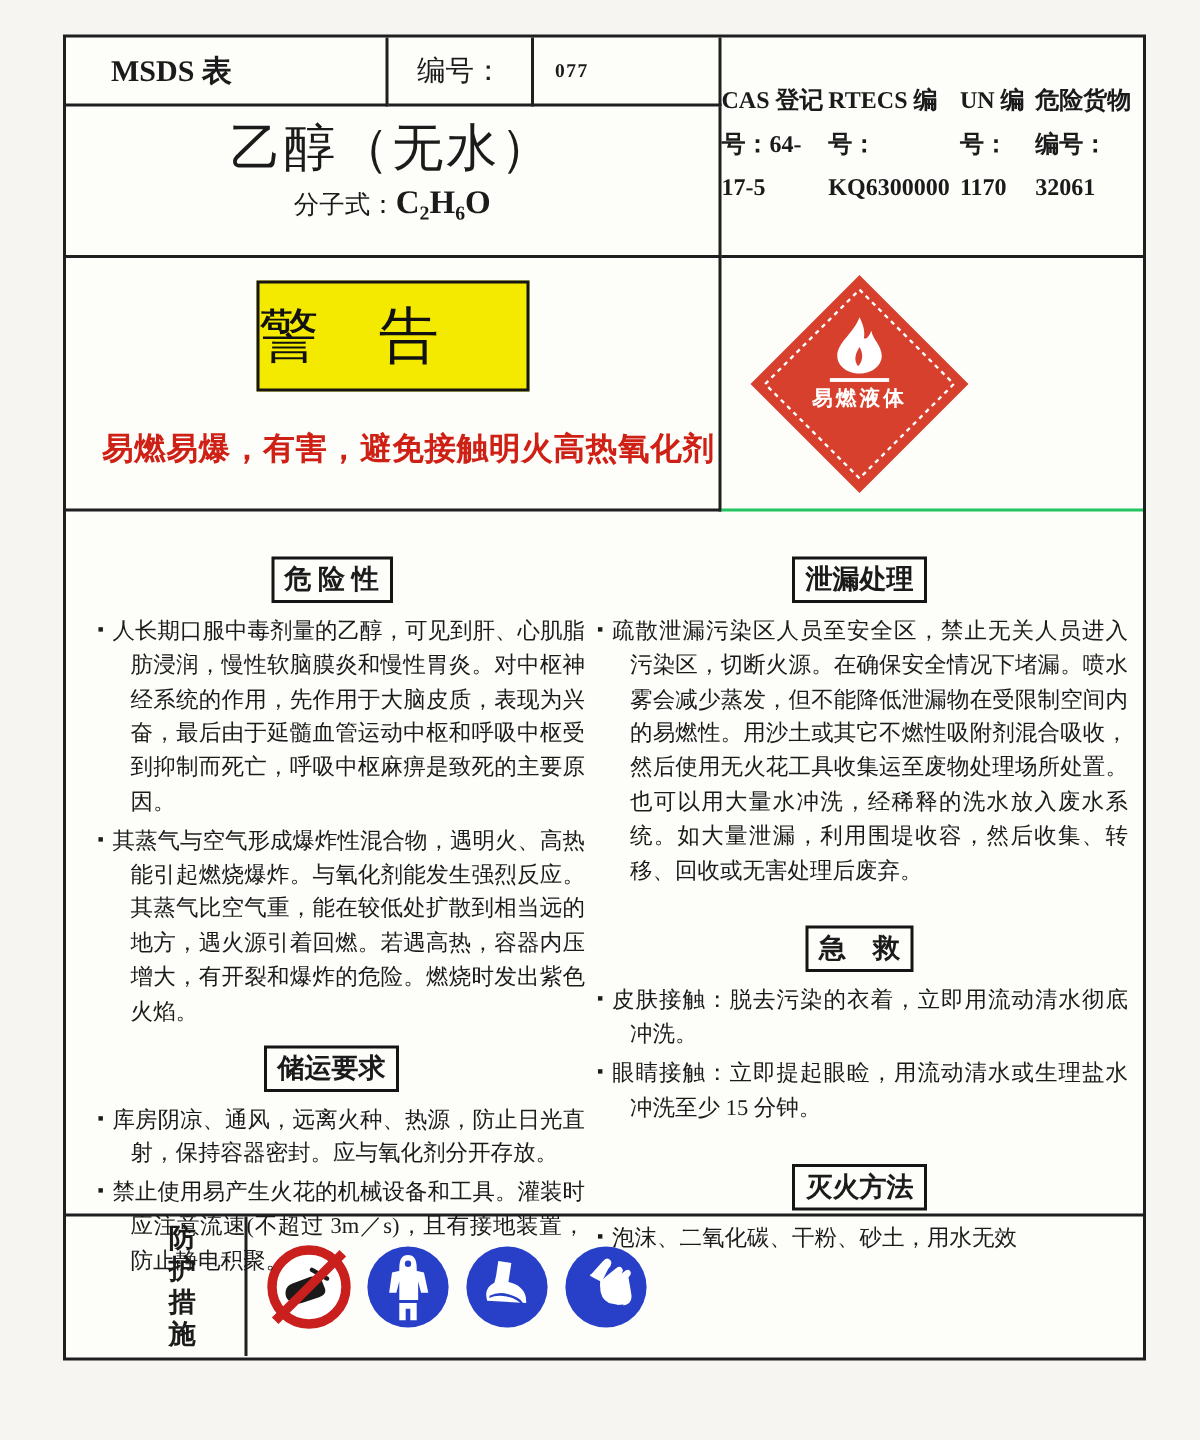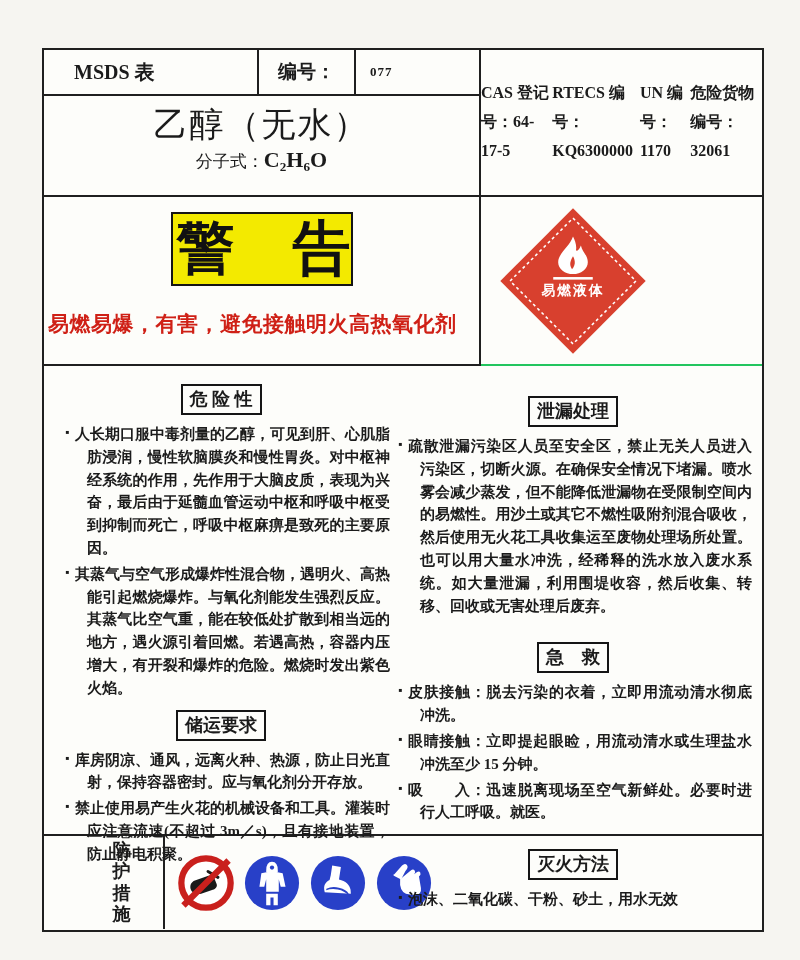--- a/index.html
+++ b/index.html
@@ -3,71 +3,71 @@
 <meta charset="utf-8">
 <style>
   html,body{margin:0;padding:0;}
   body{
     width:800px;height:960px;overflow:hidden;
     background:#f6f5f1;
     font-family:"Liberation Serif","DejaVu Serif",serif;
     color:#1b1b1b;
   }
   .sheet{
-    position:absolute;left:42px;top:48px;width:722px;height:884px;
+    position:absolute;left:42px;top:23px;width:722px;height:884px;
     border:2px solid #1f1f1f;background:#fdfdfa;box-sizing:border-box;
   }
   
   .top{
     display:grid;
     grid-template-columns:215px 97px 125px 1fr;
     grid-template-rows:46px 101px 169px;
   }
   .cell{box-sizing:border-box;}
   .c-msds{grid-row:1;grid-column:1;border-right:2px solid #1f1f1f;border-bottom:2px solid #1f1f1f;
     display:flex;align-items:center;padding-left:30px;font-weight:bold;font-size:20px;}
   .c-numlab{grid-row:1;grid-column:2;border-right:2px solid #1f1f1f;border-bottom:2px solid #1f1f1f;
-    display:flex;align-items:center;justify-content:center;font-weight:bold;font-size:19px;}
+    display:flex;align-items:center;justify-content:center;font-weight:normal;font-size:19px;}
   .c-numval{grid-row:1;grid-column:3;border-right:2px solid #1f1f1f;border-bottom:2px solid #1f1f1f;
     display:flex;align-items:center;padding-left:14px;font-weight:bold;font-size:13px;letter-spacing:1px;}
   .c-cas{grid-row:1 / span 2;grid-column:4;border-bottom:2px solid #1f1f1f;
     display:flex;flex-direction:row;align-items:center;justify-content:center;
     font-weight:bold;font-size:16px;line-height:1.8;}
   .c-title{grid-row:2;grid-column:1 / span 3;border-right:2px solid #1f1f1f;border-bottom:2px solid #1f1f1f;
     text-align:center;padding-top:10px;}
   .substance-name{font-size:34px;font-weight:normal;letter-spacing:2px;line-height:1.1;margin:0;}
   .formula-line{margin-top:4px;font-size:17px;}
   .formula{font-weight:bold;font-size:22px;font-family:"Liberation Serif","DejaVu Serif",serif;}
   .c-warn{grid-row:3;grid-column:1 / span 3;border-right:2px solid #1f1f1f;border-bottom:2px solid #1f1f1f;
     text-align:center;}
   .warnbox{
     margin:15px auto 0;width:182px;height:74px;background:#f3ea00;border:2px solid #151515;
-    display:flex;align-items:center;justify-content:flex-end;
-    font-size:58px;font-weight:bold;color:#111;box-sizing:border-box;line-height:1;
+    display:flex;align-items:center;justify-content:flex-start;
+    font-size:40px;font-weight:normal;color:#111;box-sizing:border-box;line-height:1;
   }
   .statement{
-    margin-top:24px;text-align:left;padding-left:4px;
+    margin-top:24px;text-align:left;padding-left:24px;
     color:#cf2016;font-weight:bold;font-size:21px;letter-spacing:0.5px;white-space:nowrap;
   }
   .c-diamond{grid-row:3;grid-column:4;border-bottom:2px solid #22c55e;
     display:flex;align-items:flex-start;justify-content:flex-start;padding-left:8px;}
   
   .main{height:470px;border-bottom:2px solid #1f1f1f;display:flex;box-sizing:border-box;}
   .col{box-sizing:border-box;}
-  .col-left{width:348px;padding:8px 2px 0 8px;}
+  .col-left{width:348px;padding:20px 2px 0 8px;}
   .col-right{flex:1;padding:4px 10px 0 2px;}
   .sec-h{
     display:block;width:max-content;margin:10px auto 8px;
     border:2px solid #151515;padding:1px 7px 2px;
     font-weight:bold;font-size:18px;background:#fdfdfa;
   }
   .col-right .sec-h.first{margin-top:26px;}
   .item{
     position:relative;padding-left:35px;font-size:15px;line-height:1.52;
-    text-align:justify;margin-bottom:3px;text-indent:-12px;font-weight:bold;
+    text-align:justify;margin-bottom:3px;text-indent:-12px;
   }
   .item::before{
     content:"\25AA";position:absolute;left:13px;top:0px;font-size:12px;text-indent:0;
   }
   .col-right .item{padding-left:26px;}
   .col-right .item::before{left:4px;}
   .gap-lg{height:12px;}
   
   .bottom{display:flex;height:93px;box-sizing:border-box;padding-left:36px;}
   .prot-label-cell{width:85px;border-right:2px solid #1f1f1f;box-sizing:border-box;
@@ -143,21 +143,20 @@
     </div>
 
     <div class="col col-right">
       <span class="sec-h first">泄漏处理</span>
       <div class="item">疏散泄漏污染区人员至安全区，禁止无关人员进入污染区，切断火源。在确保安全情况下堵漏。喷水雾会减少蒸发，但不能降低泄漏物在受限制空间内的易燃性。用沙土或其它不燃性吸附剂混合吸收，然后使用无火花工具收集运至废物处理场所处置。也可以用大量水冲洗，经稀释的洗水放入废水系统。如大量泄漏，利用围堤收容，然后收集、转移、回收或无害处理后废弃。</div>
 
       <div class="gap-lg"></div>
       <span class="sec-h">急　救</span>
       <div class="item">皮肤接触：脱去污染的衣着，立即用流动清水彻底冲洗。</div>
       <div class="item">眼睛接触：立即提起眼睑，用流动清水或生理盐水冲洗至少 15 分钟。</div>
-      <div class="item">吸　　入：迅速脱离现场至空气新鲜处。必要时进行人工呼吸。就医。</div>
 
       <div class="gap-lg"></div>
       <span class="sec-h">灭火方法</span>
       <div class="item">泡沫、二氧化碳、干粉、砂土，用水无效</div>
     </div>
   </div>
 
   <div class="bottom">
     <div class="prot-label-cell">
       <div class="prot-label">防护措施</div>

